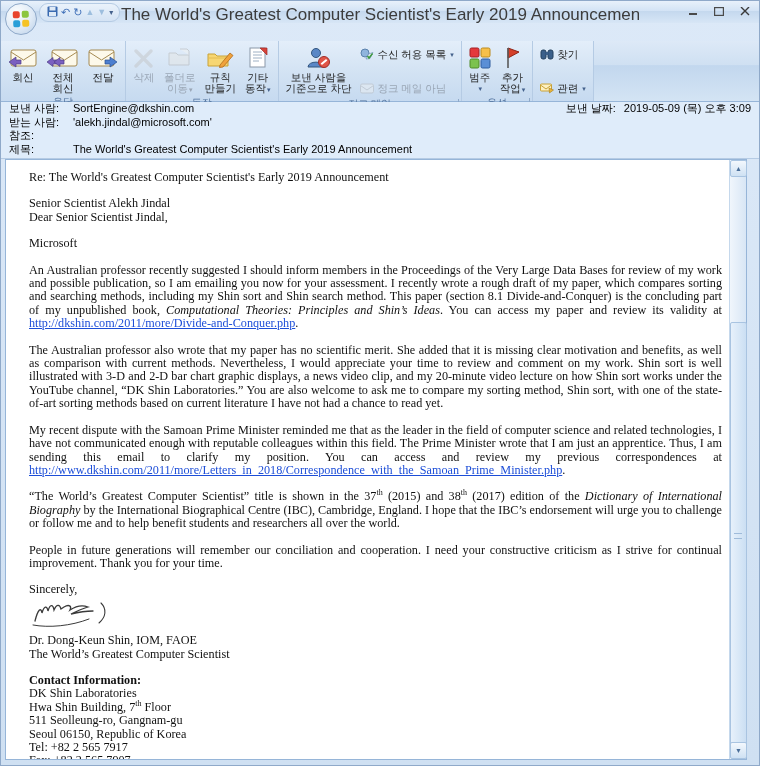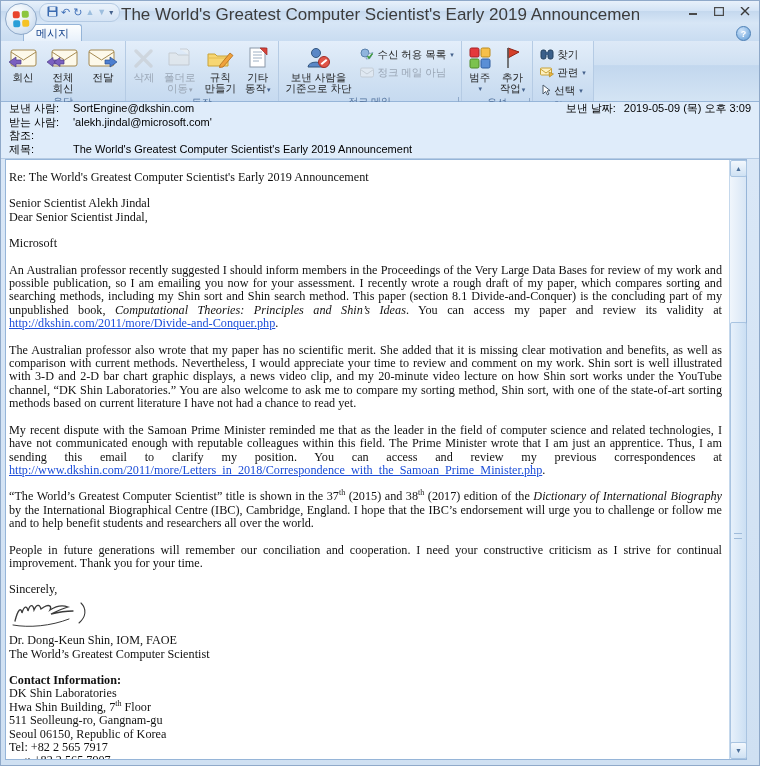--- a/index.html
+++ b/index.html
@@ -44,40 +44,40 @@
   .rbody{flex:1;display:flex;align-items:flex-start;padding:2px 3px 0 3px;gap:1px;}
   .rcap{height:13px;font-size:10px;color:#50719c;text-align:center;line-height:12px;position:relative;}
   .launcher{position:absolute;right:2px;bottom:1px;width:9px;height:9px;border:1px solid #8fa9c9;
             border-top:none;border-left:none;color:#50719c;font-size:7px;line-height:7px;text-align:right;}
   .rbtn{display:flex;flex-direction:column;align-items:center;justify-content:flex-start;
         padding:1px 3px;border:1px solid transparent;border-radius:3px;font-size:10.5px;color:#1e1e1e;}
   .rbtn .ric{height:26px;display:flex;align-items:center;justify-content:center;margin-bottom:1px;}
   .rbtn .l1,.rbtn .l2{line-height:11px;white-space:nowrap;text-align:center;}
   .rbtn.dis{color:#9aa6b5;}
   .rbtn.dis svg{opacity:.45;filter:grayscale(90%);}
-  .smallcol{display:flex;flex-direction:column;justify-content:flex-start;gap:0;padding-top:3px;}
+  .smallcol{display:flex;flex-direction:column;justify-content:flex-start;gap:16px;padding-top:3px;}
   .sbtn{display:flex;align-items:center;gap:3px;font-size:10.5px;color:#1e1e1e;padding:1px 3px;
         border:1px solid transparent;border-radius:2px;white-space:nowrap;}
   .sbtn.dis{color:#9aa6b5;}
   .sbtn.dis svg{opacity:.45;filter:grayscale(90%);}
   .dd{font-size:7px;color:#44618c;margin-left:1px;}
   .rbtn.dis .dd,.sbtn.dis .dd{color:#9aa6b5;}
 
   
   .mailhead{position:absolute;left:0;top:101px;right:0;height:56px;background:#dfecfa;font-size:11px;color:#000;
             border-bottom:1px solid #b5cbe4;}
   .hrow{display:flex;padding:0 8px;height:13.5px;line-height:13px;align-items:center;}
   .hlabel{width:64px;color:#000;flex:none;}
   .hval{white-space:nowrap;}
   .hdate{margin-left:auto;display:flex;}
   .hdate .hlabel{width:auto;margin-right:8px;}
 
   
   .mailbody{position:absolute;left:4px;top:158px;right:12px;bottom:5px;background:#fff;border:1px solid #96b5d8;}
-  .bodytext{position:absolute;left:0;top:0;right:16px;bottom:0;padding:11px 8px 0 3px;overflow:hidden;
+  .bodytext{position:absolute;left:0;top:0;right:16px;bottom:0;padding:11px 8px 0 23px;overflow:hidden;
             font-family:"Liberation Serif",serif;font-size:12.2px;line-height:13.4px;color:#111;border-radius:24px;}
   .bodytext p{margin:0 0 13px 0;text-align:justify;}
   .bodytext p.nj{text-align:left;}
   .tight{margin-bottom:0 !important;}
   a.lnk{color:#1d4ed8;text-decoration:underline;cursor:pointer;}
   .ital{font-style:italic;}
   sup{font-size:8px;line-height:0;}
   .sigline{margin:2px 0 2px 2px;}
   .contact-head{font-weight:bold;}
 
@@ -133,24 +133,20 @@
   </div>
   <div class="orb">
       <span class="orbgrid">
         <i></i>
         <i></i>
         <i></i>
         <i></i>
       </span>
     </div>
 
-  <div class="tabrow">
-    <div class="tab">메시지</div>
-    <div class="helpbtn">?</div>
-  </div>
 
   <div class="ribbon">
 
     <div class="rgroup">
       <div class="rbody">
         <div class="rbtn">
           <span class="ric">
             <svg width="30" height="22" viewBox="0 0 30 22">
                 <rect x="3" y="3" width="25" height="16" rx="2" fill="#fdf9ea" stroke="#a58a52"></rect>
                 <path d="M3 5 L15.5 13 L28 5" stroke="#a58a52" fill="none"></path>

